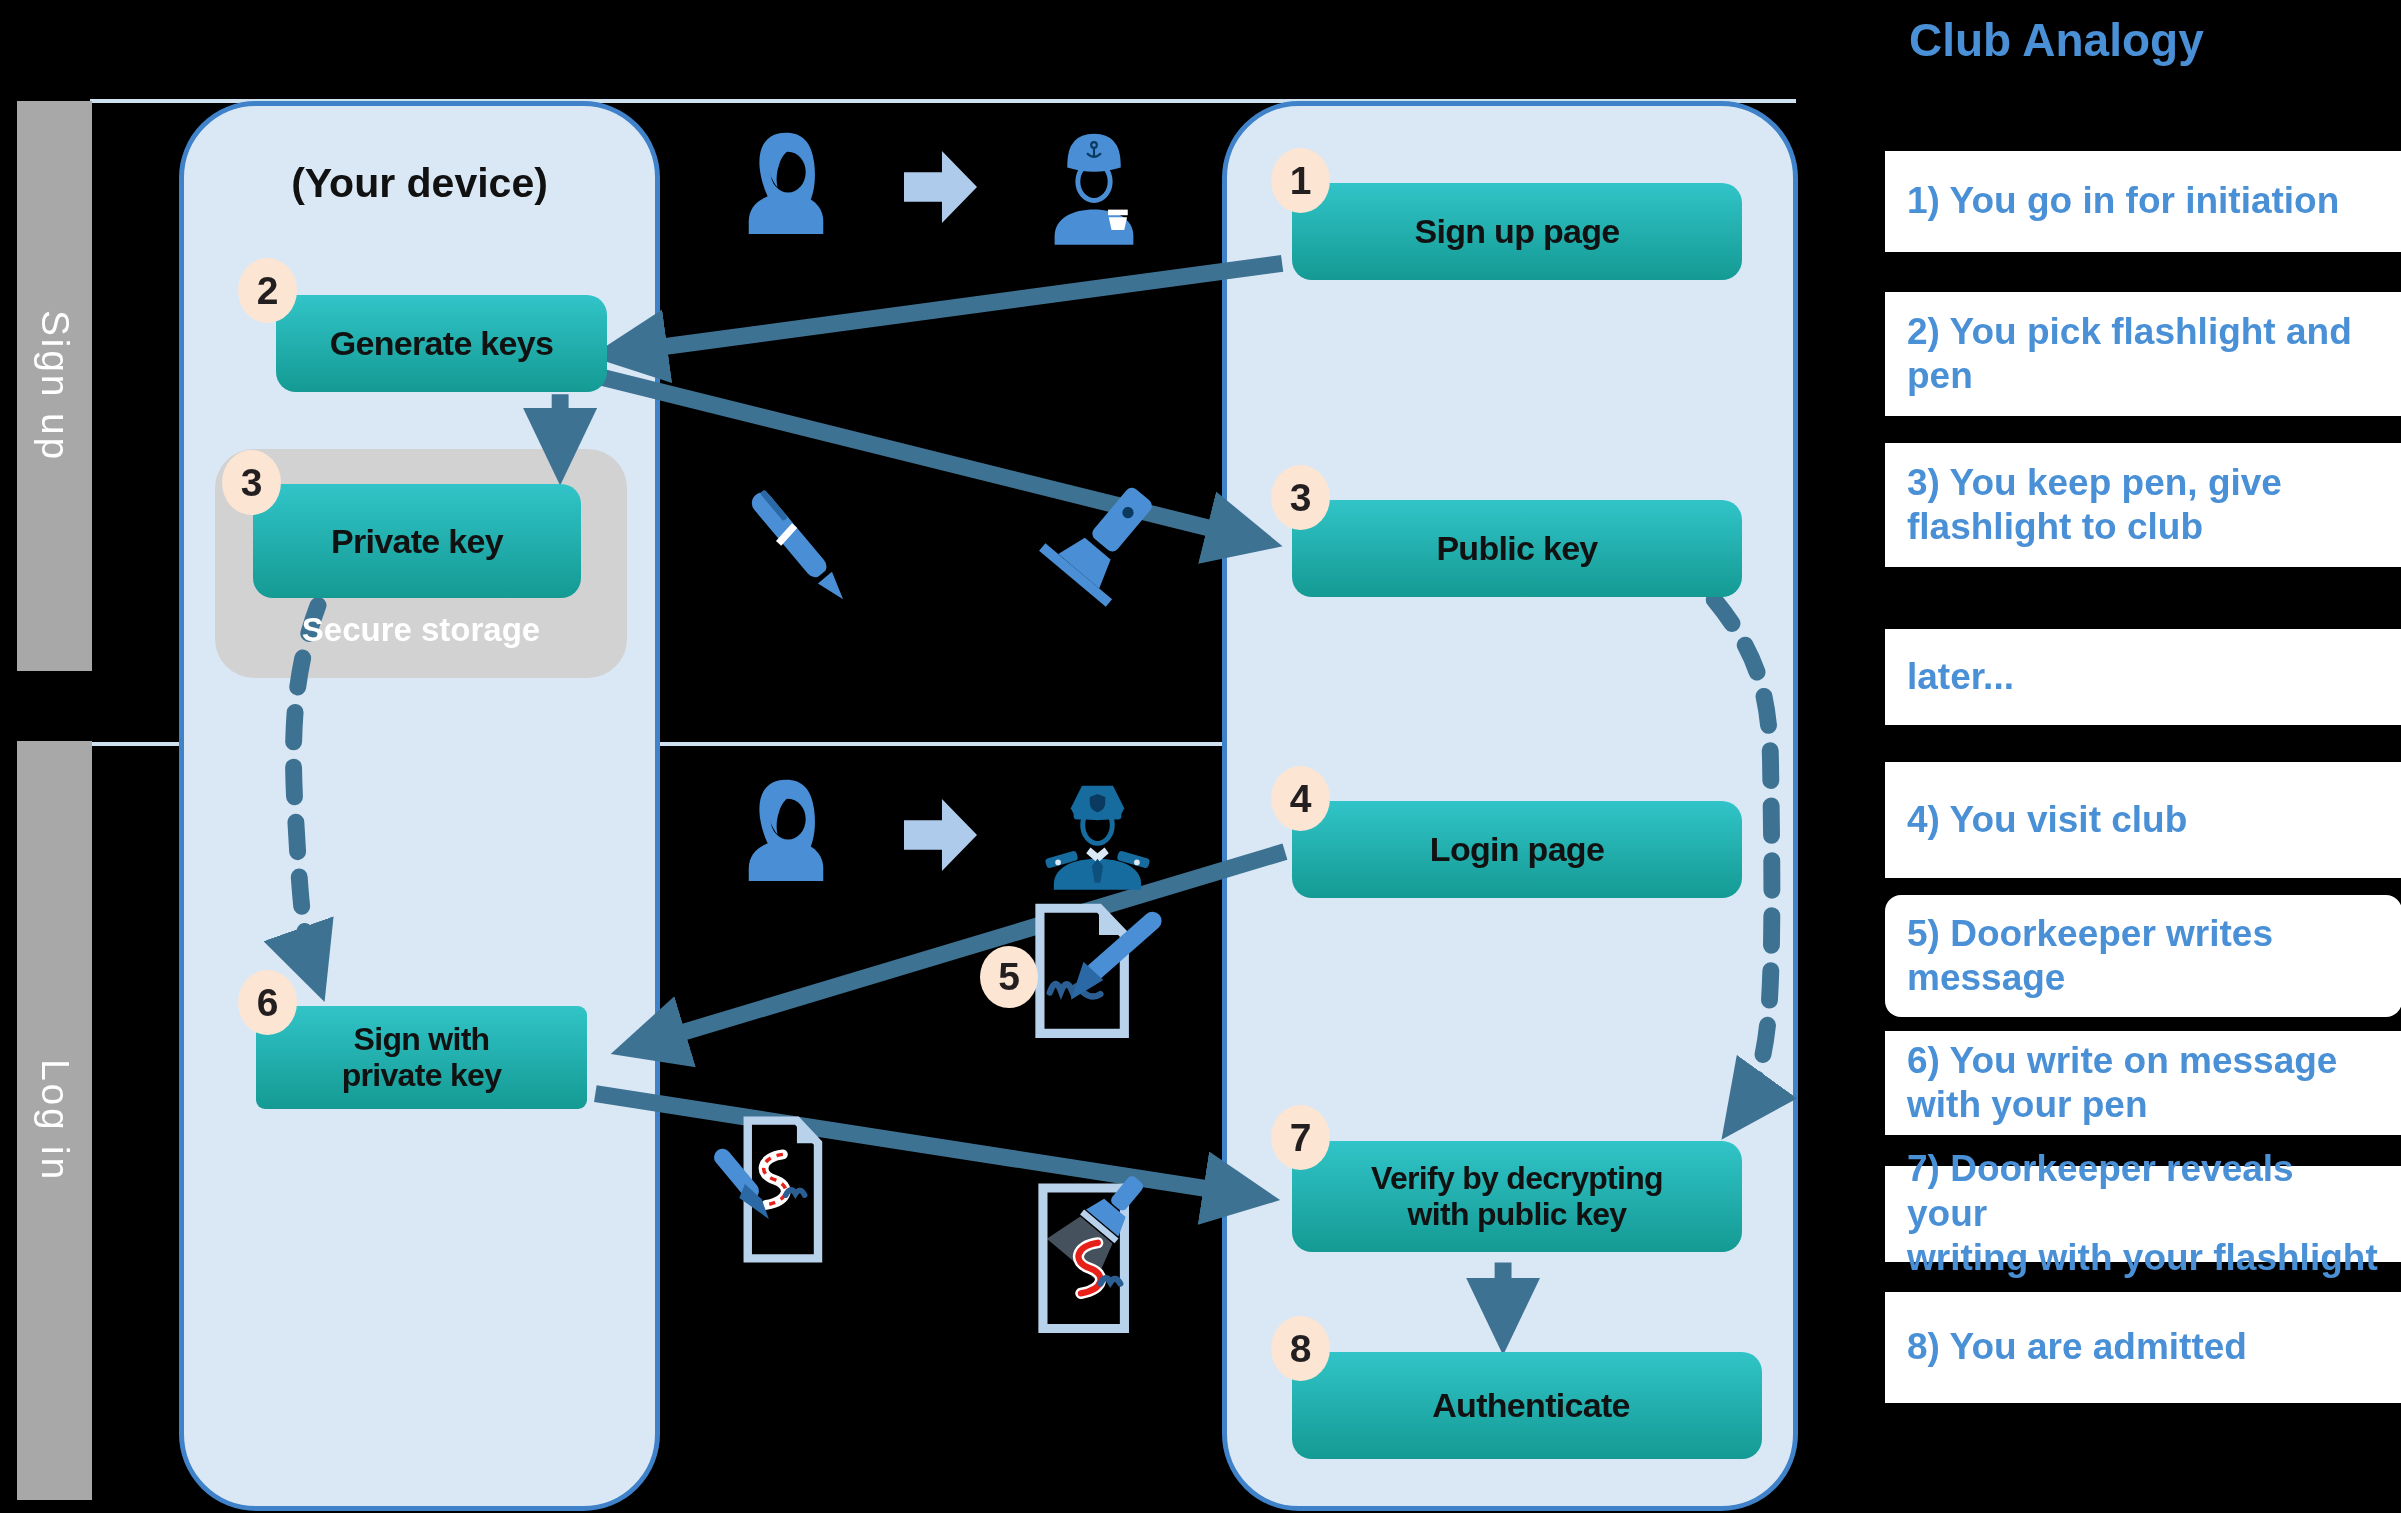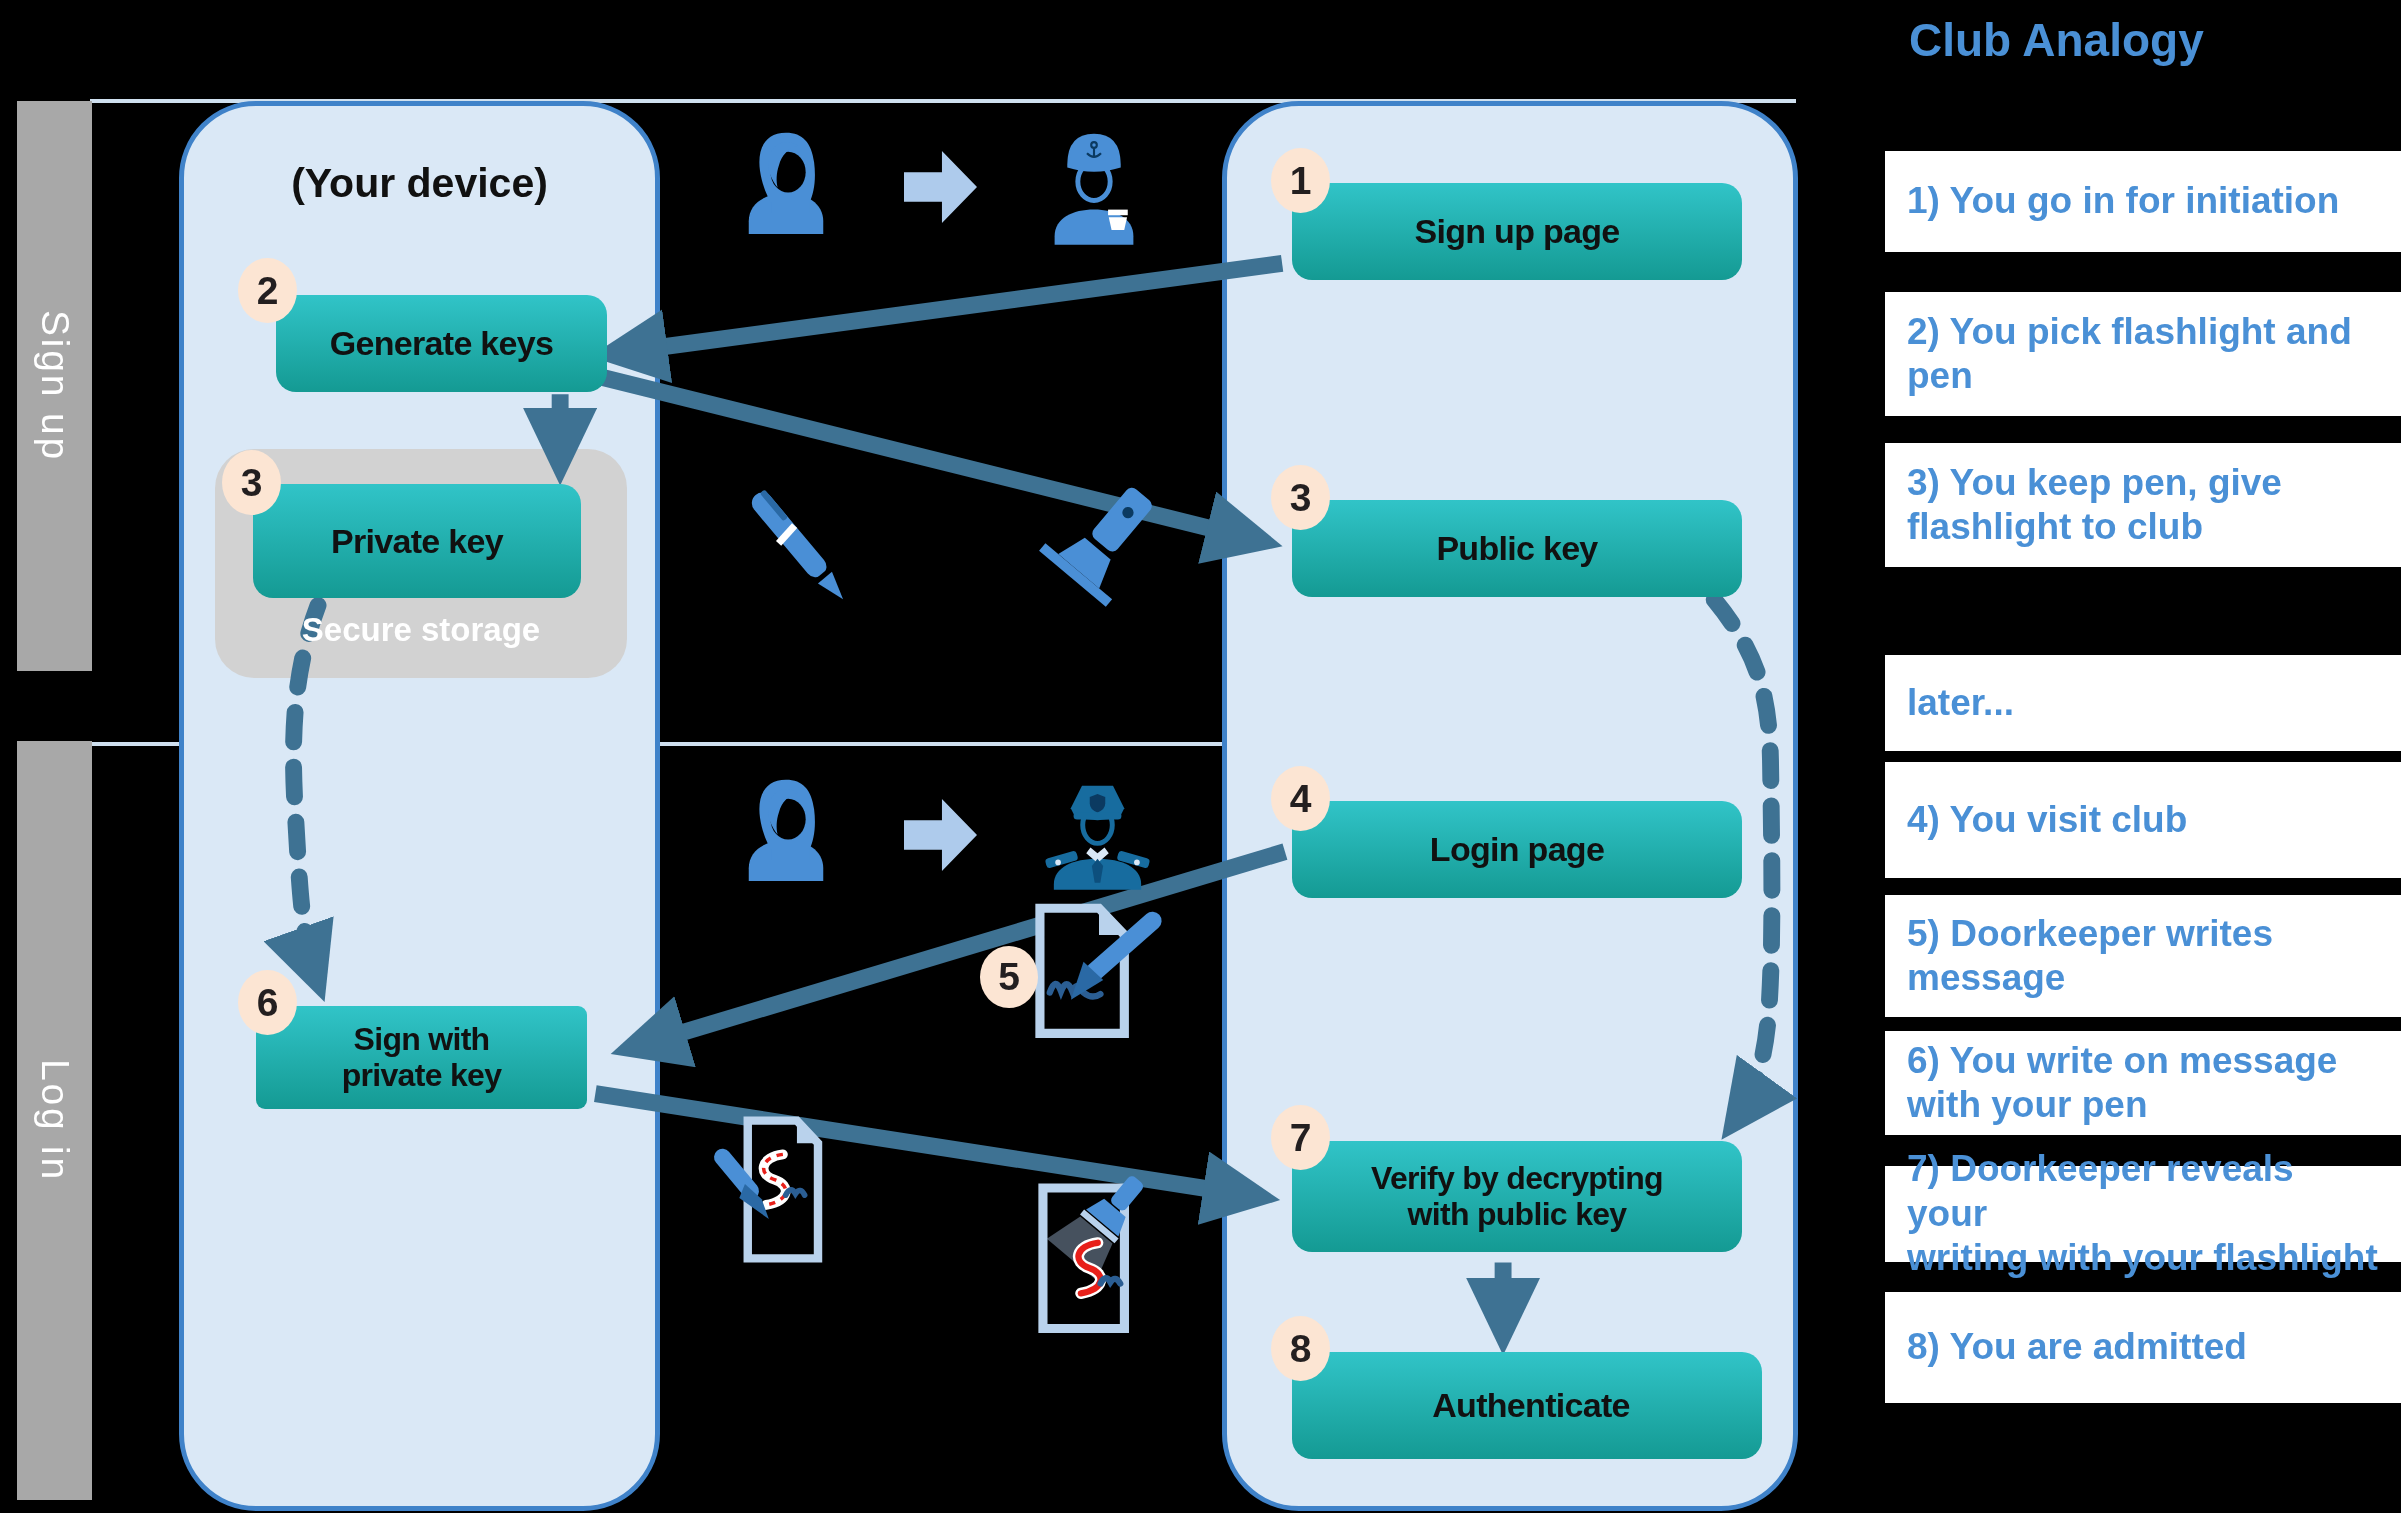--- a/index.html
+++ b/index.html
@@ -201,22 +201,22 @@
   <path d="M95,160 C63,164 59,188 83,196 C107,204 105,226 71,232" stroke="#e8201a" stroke-width="9" fill="none" stroke-linecap="round"></path>
   <path d="M99,218 q7,-14 14,-2 q7,-10 14,2" stroke="#2b5e93" stroke-width="9" fill="none" stroke-linecap="round"></path>
 </svg>
 
 <div class="panel-title">Club Analogy</div>
 <div class="panel-item" style="top:151px;height:101px;">1) You go in for initiation</div>
 <div class="panel-item" style="top:292px;height:124px;">2) You pick flashlight and
 pen</div>
 <div class="panel-item" style="top:443px;height:124px;">3) You keep pen, give
 flashlight to club</div>
-<div class="panel-item" style="top:655px;height:96px;">later...</div>
+<div class="panel-item" style="top:629px;height:96px;">later...</div>
 <div class="panel-item" style="top:762px;height:116px;">4) You visit club</div>
-<div class="panel-item" style="top:895px;height:122px;">5) Doorkeeper writes
+<div class="panel-item" style="top:895px;height:122px;border-radius:16px;">5) Doorkeeper writes
 message</div>
 <div class="panel-item" style="top:1031px;height:104px;">6) You write on message
 with your pen</div>
 <div class="panel-item" style="top:1166px;height:96px;">7) Doorkeeper reveals your
 writing with your flashlight</div>
 <div class="panel-item" style="top:1292px;height:111px;">8) You are admitted</div>
 
 
 </body></html>

